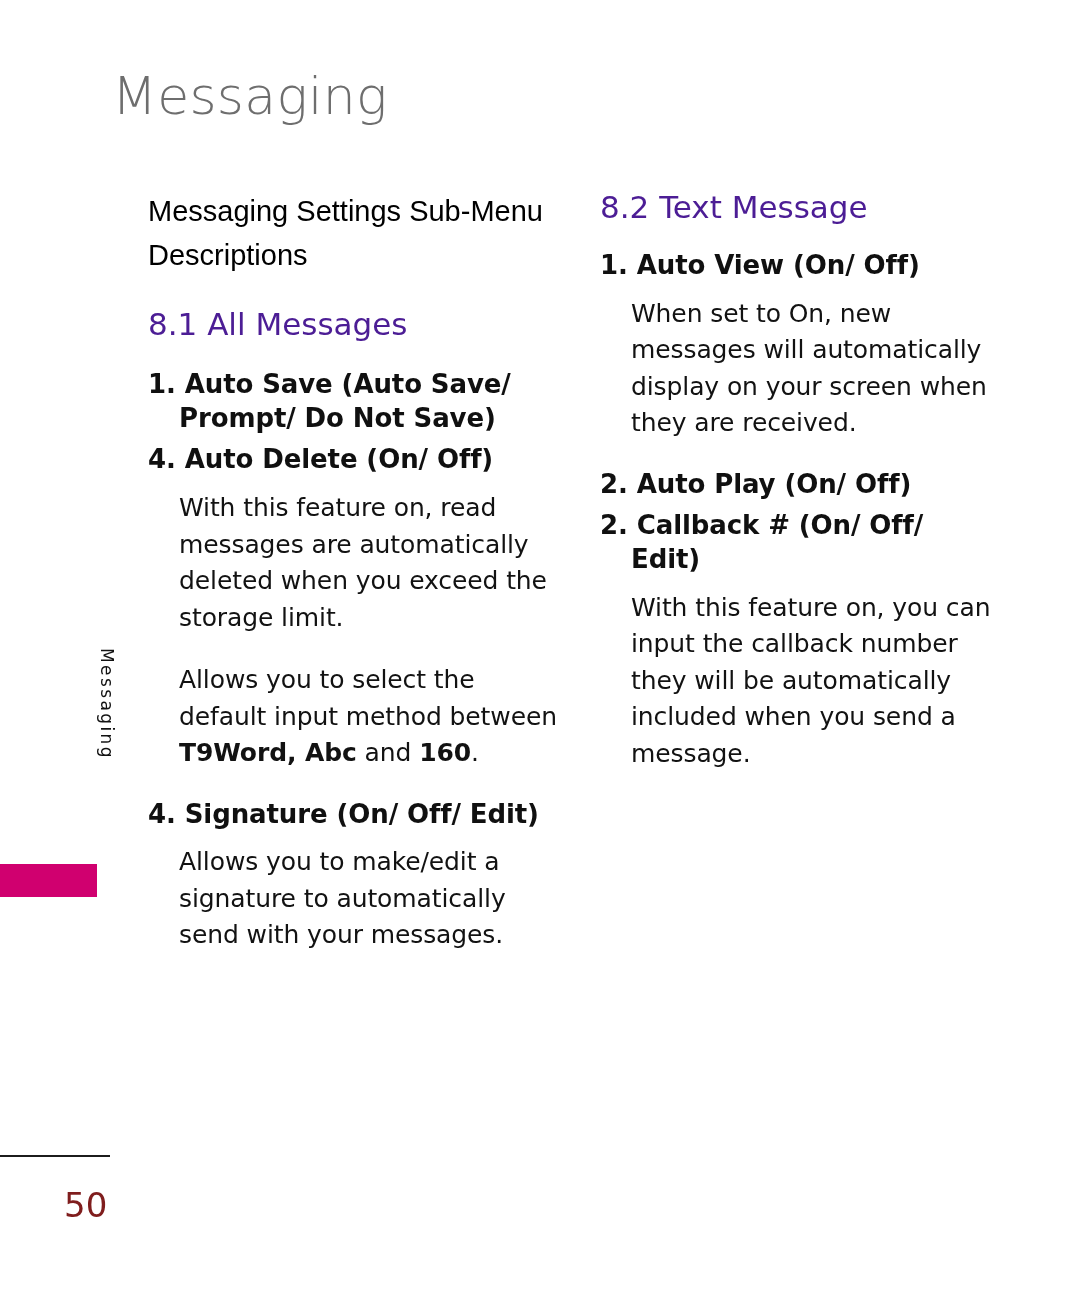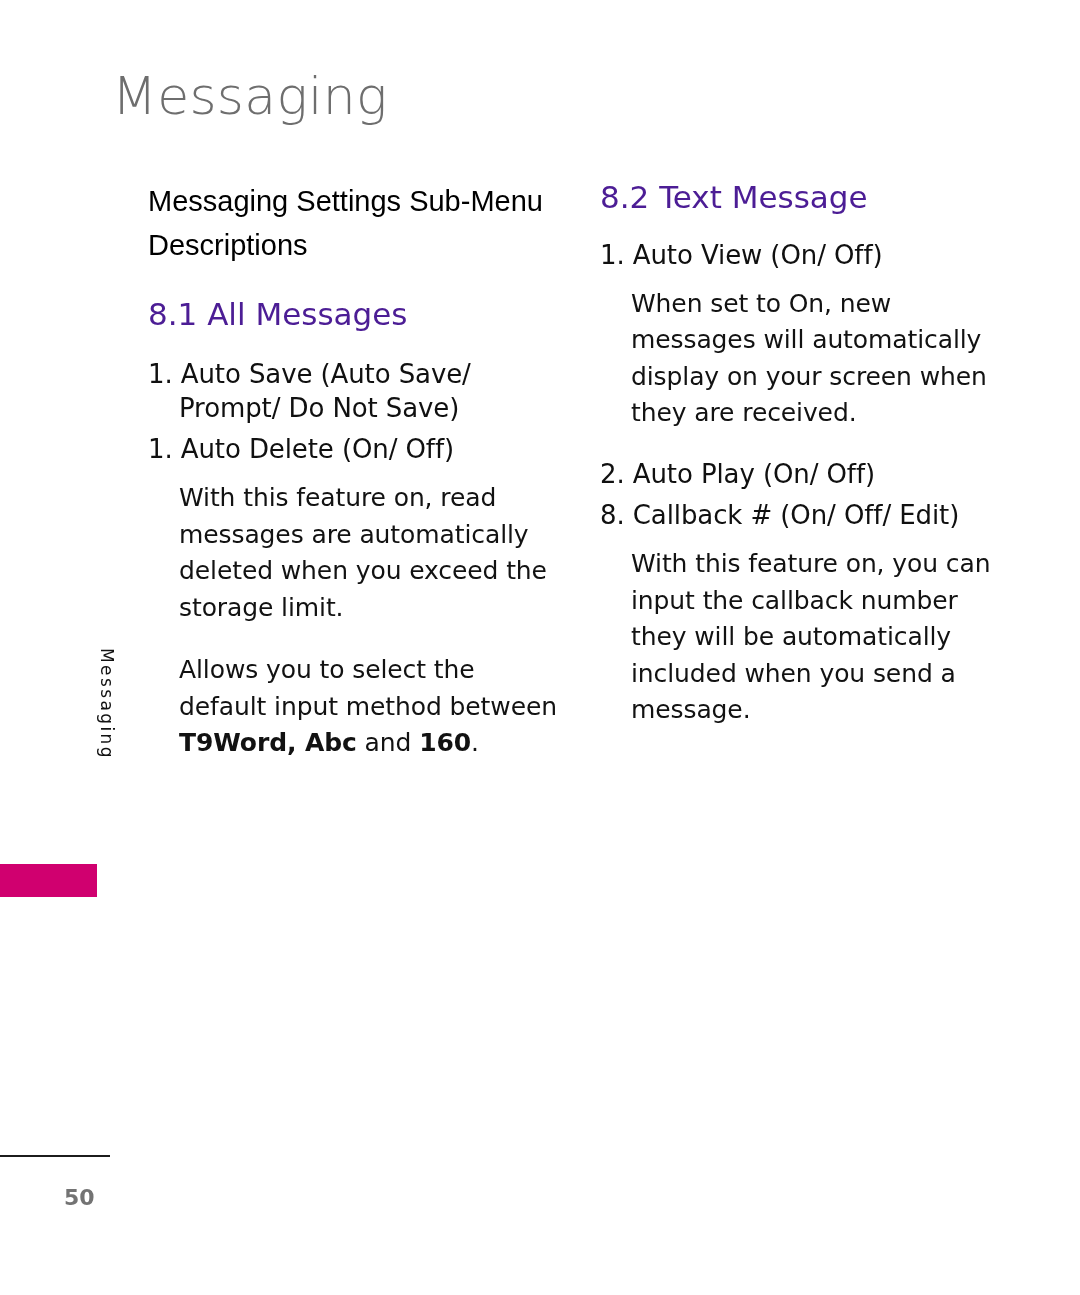--- a/index.html
+++ b/index.html
@@ -63,21 +63,21 @@
     left: 0;
     top: 174px;
     width: 97px;
     height: 33px;
     background: #d0006f;
   }
 
   
   .col {
     position: absolute;
-    top: 180px;
+    top: 190px;
   }
   .col-left  { left: 148px; width: 412px; }
   .col-right { left: 600px; width: 400px; }
 
   
   .sub-menu-heading {
     font-family: "Liberation Sans", sans-serif;
     font-size: 29px;
     font-weight: 400;
     color: #000000;
@@ -96,21 +96,21 @@
   .col-right .section-heading { margin-bottom: 24px; }
 
   
   .item {
     margin: 0 0 6px 0;
   }
   .item-title {
     display: block;
     font-family: "DejaVu Sans", sans-serif;
     font-size: 26px;
-    font-weight: 400;
+    font-weight: 700;
     color: #101010;
     line-height: 1.30;
     text-indent: -31px;
     padding-left: 31px;
     margin: 0 0 8px 0;
     letter-spacing: -0.1px;
   }
   .item-body {
     display: block;
     font-family: "DejaVu Sans", sans-serif;
@@ -134,23 +134,23 @@
     top: 1155px;
     width: 110px;
     height: 2px;
     background: #1c1c1c;
   }
   .page-number {
     position: absolute;
     left: 64px;
     top: 1185px;
     font-family: "DejaVu Sans", sans-serif;
-    font-size: 22px;
-    font-weight: 700;
-    color: #737373;
+    font-size: 34px;
+    font-weight: 400;
+    color: #7f1d1d;
   }
 </style>
 </head>
 <body>
 
 <div class="page">
 
   <div class="chapter-title">Messaging</div>
 
   <div class="side-tab">
@@ -162,46 +162,50 @@
 
     <div class="sub-menu-heading">Messaging Settings Sub-Menu Descriptions</div>
 
     <div class="section-heading">8.1 All Messages</div>
 
     <div class="item">
       <span class="item-title">1. Auto Save (Auto Save/ Prompt/ Do Not Save)</span>
     </div>
 
     <div class="item">
-      <span class="item-title">1. Auto Delete (On/ Off)</span>
+      <span class="item-title">4. Auto Delete (On/ Off)</span>
       <span class="item-body">With this feature on, read messages are automatically deleted when you exceed the storage limit.</span>
     </div>
 
     <div class="item">
       <span class="item-body">Allows you to select the default input method between <b>T9Word, Abc</b> and <b>160</b>.</span>
     </div>
 
+    <div class="item">
+      <span class="item-title">4. Signature (On/ Off/ Edit)</span>
+      <span class="item-body">Allows you to make/edit a signature to automatically send with your messages.</span>
+    </div>
 
   </div>
 
   <div class="col col-right">
 
     <div class="section-heading">8.2 Text Message</div>
 
     <div class="item">
       <span class="item-title">1. Auto View (On/ Off)</span>
       <span class="item-body">When set to On, new messages will automatically display on your screen when they are received.</span>
     </div>
 
     <div class="item">
       <span class="item-title">2. Auto Play (On/ Off)</span>
     </div>
 
     <div class="item">
-      <span class="item-title">8. Callback # (On/ Off/ Edit)</span>
+      <span class="item-title">2. Callback # (On/ Off/ Edit)</span>
       <span class="item-body">With this feature on, you can input the callback number they will be automatically included when you send a message.</span>
     </div>
 
   </div>
 
   <div class="footer-rule"></div>
   <div class="page-number">50</div>
 
 </div>
 

